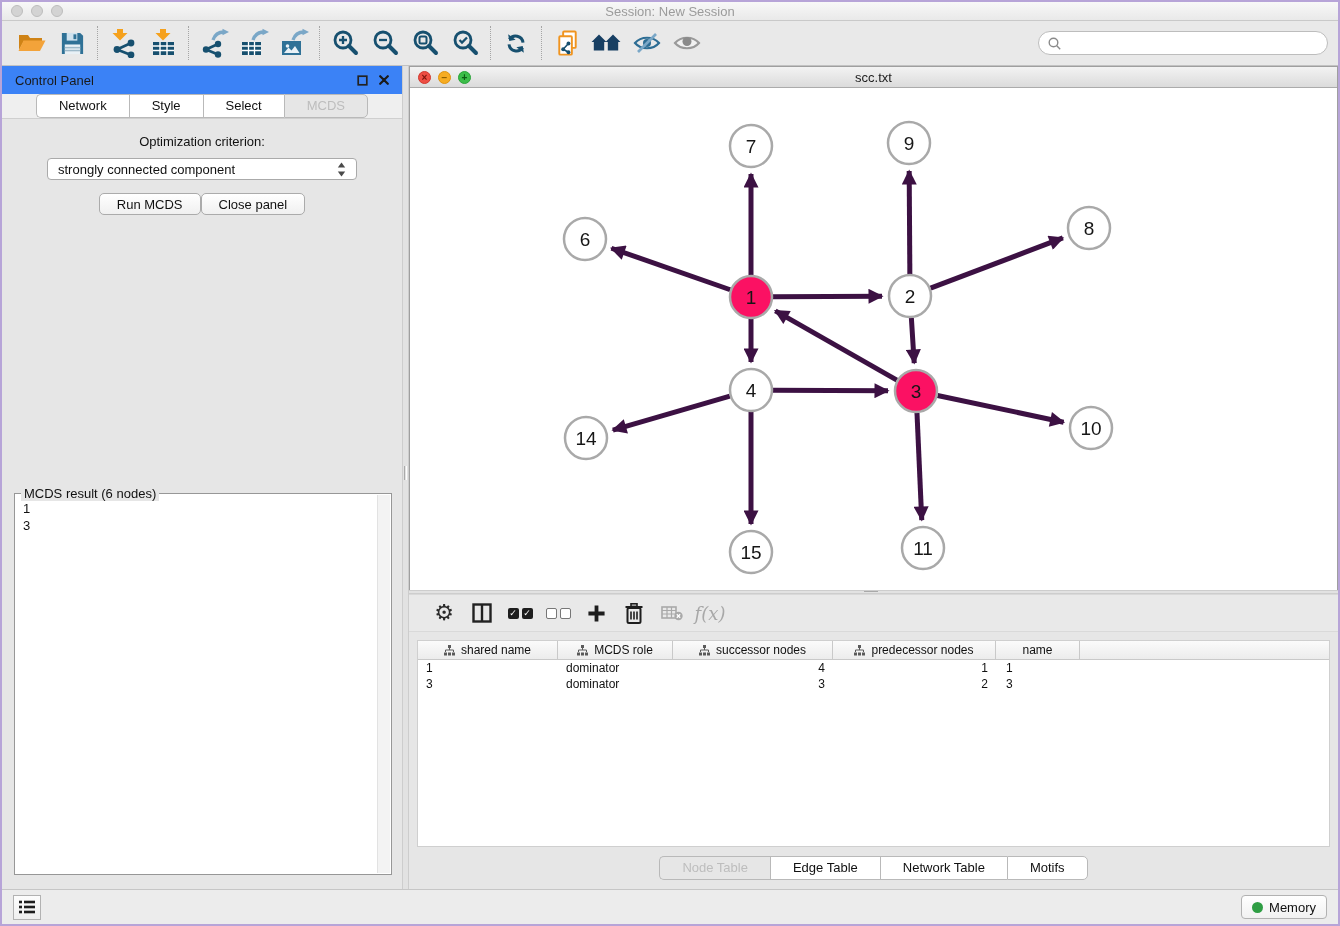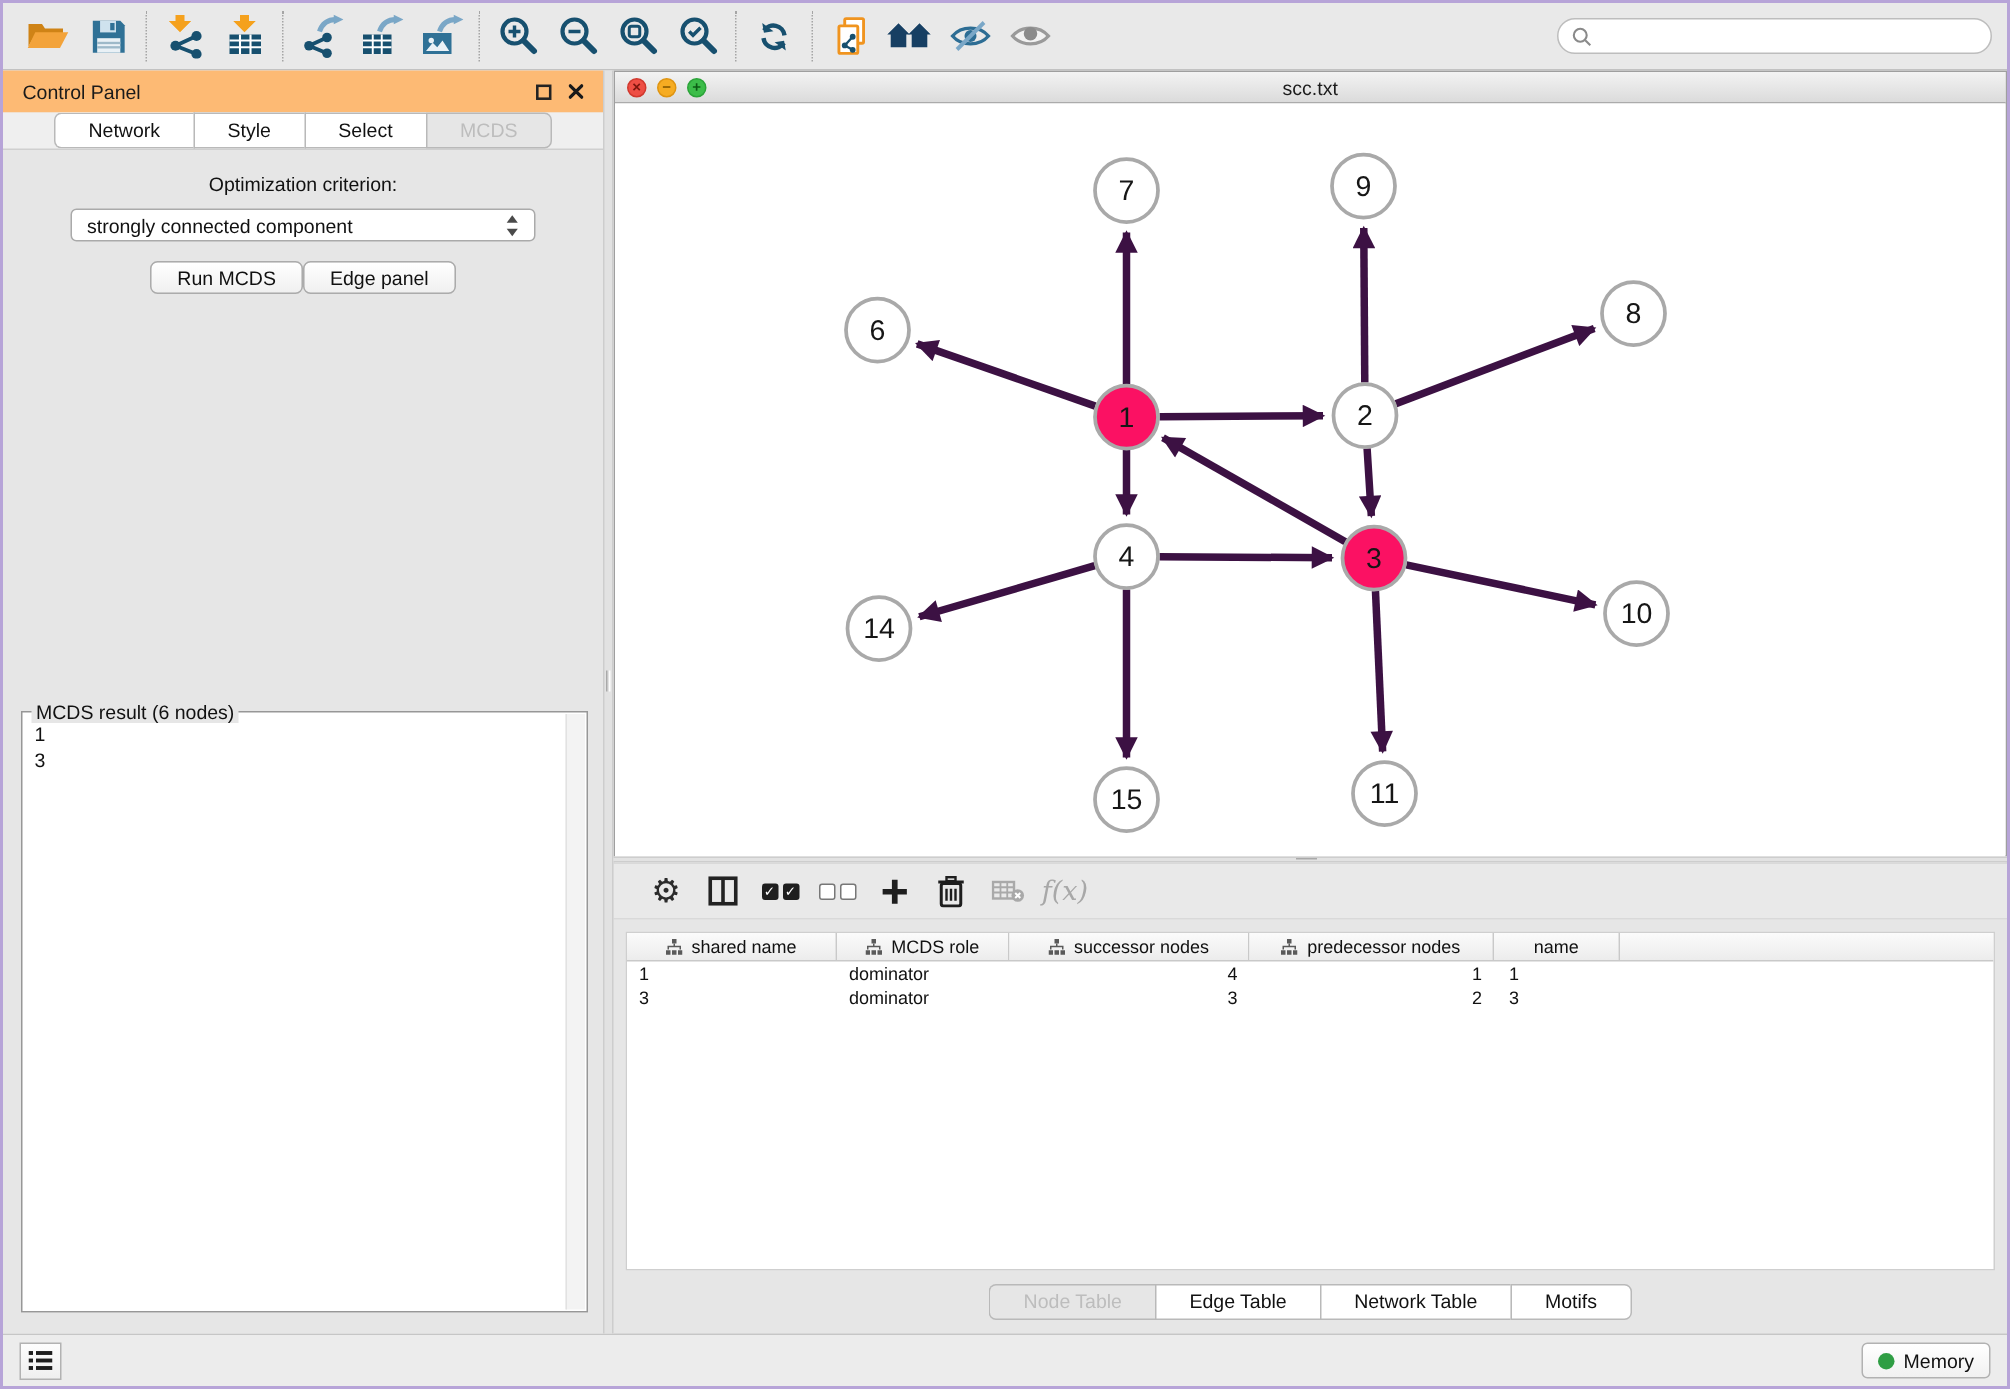--- a/index.html
+++ b/index.html
@@ -19,21 +19,21 @@
   .tbtn { width:40px; height:38px; display:flex; align-items:center; justify-content:center; background:none; border:none; flex:0 0 auto; }
   .sep { width:1px; height:34px; border-left:1px dotted #a5a5a5; margin:0 5px; flex:0 0 auto; }
   .search { margin-left:auto; width:290px; height:24px; border:1px solid #bdbdbd; border-radius:12px; background:#fff; display:flex; align-items:center; padding:0 9px; gap:6px; }
   .search input { border:none; outline:none; flex:1; font-size:12px; background:transparent; font-family:"Liberation Sans",sans-serif; }
 
   
   .main { flex:1; display:flex; min-height:0; }
 
   
   .control-panel { width:400px; background:#e6e6e6; display:flex; flex-direction:column; position:relative; flex:0 0 auto; }
-  .cp-header { height:28px; background:#fdba74; display:flex; align-items:center; padding:0 13px; font-size:13px; color:#1a1a1a; flex:0 0 auto; }
+  .cp-header { height:28px; background:#3b82f6; display:flex; align-items:center; padding:0 13px; font-size:13px; color:#1a1a1a; flex:0 0 auto; }
   .win-icons { margin-left:auto; display:flex; gap:11px; align-items:center; }
   .cp-tabs { height:25px; background:#efefef; display:flex; justify-content:center; align-items:flex-end; border-bottom:1px solid #cfcfcf; flex:0 0 auto; }
   .tab { font-size:13px; padding:3px 22px 4px; background:#fff; border:1px solid #b9b9b9; border-right:none; color:#111; white-space:nowrap; }
   .tab.first { border-radius:5px 0 0 5px; }
   .tab.last { border-radius:0 5px 5px 0; border-right:1px solid #b9b9b9; }
   .tab.active { background:#e6e6e6; color:#bdbdbd; }
   .cp-body { flex:1; padding-top:15px; text-align:center; }
   .opt-label { font-size:13px; color:#111; }
   .dropdown { width:310px; height:22px; margin:9px auto 0; background:#fff; border:1px solid #aaa; border-radius:4px; display:flex; align-items:center; padding:0 10px; font-size:13px; color:#111; }
   .btn-row { margin-top:13px; display:flex; justify-content:center; }
@@ -89,20 +89,28 @@
   .statusbar { height:35px; background:#ececec; border-top:1px solid #c6c6c6; display:flex; align-items:center; padding:0 11px; flex:0 0 auto; }
   .list-btn { width:28px; height:25px; border:1px solid #b2b2b2; background:linear-gradient(#fdfdfd,#efefef); display:flex; align-items:center; justify-content:center; }
   .memory-btn { margin-left:auto; height:24px; border:1px solid #b2b2b2; border-radius:4px; background:linear-gradient(#ffffff,#f1f1f1); display:flex; align-items:center; gap:6px; padding:0 10px; font-size:13px; color:#111; font-family:"Liberation Sans",sans-serif; }
   .memory-dot { width:11px; height:11px; border-radius:50%; }
 </style>
 </head>
 <body>
 
 <div class="window">
 
+  <div class="titlebar">
+    <div class="lights">
+      <span class="light"></span>
+      <span class="light"></span>
+      <span class="light"></span>
+    </div>
+    <div class="title">Session: New Session</div>
+  </div>
 
   <div class="toolbar">
     <button class="tbtn">
       <svg width="30" height="26" viewBox="0 0 30 26">
           <path d="M2 20V5h9l2 3h12v3H7z" fill="#cf8316"></path>
           <path d="M1.5 21l5-10.5h22L23 21z" fill="#f3a33a"></path>
         </svg>
     </button>
     <button class="tbtn">
       <svg width="27" height="27" viewBox="0 0 28 28">
@@ -260,21 +268,21 @@
         <div class="opt-label">Optimization criterion:</div>
         <div class="dropdown">
           <span>strongly connected component</span>
           <svg style="margin-left:auto" width="9" height="15" viewBox="0 0 9 15">
               <path d="M4.5 0.5L8.2 5.5H0.8z" fill="#4a4a4a"></path>
               <path d="M4.5 14.5L0.8 9.5h7.4z" fill="#4a4a4a"></path>
             </svg>
         </div>
         <div class="btn-row">
           <button class="pbtn">Run MCDS</button>
-          <button class="pbtn">Edge panel</button>
+          <button class="pbtn">Close panel</button>
         </div>
       </div>
       <div class="result-box">
         <span class="result-label">MCDS result (6 nodes)</span>
         <div class="result-text">
           <div>1</div>
           <div>3</div>
         </div>
         <div class="result-scroll"></div>
       </div>

